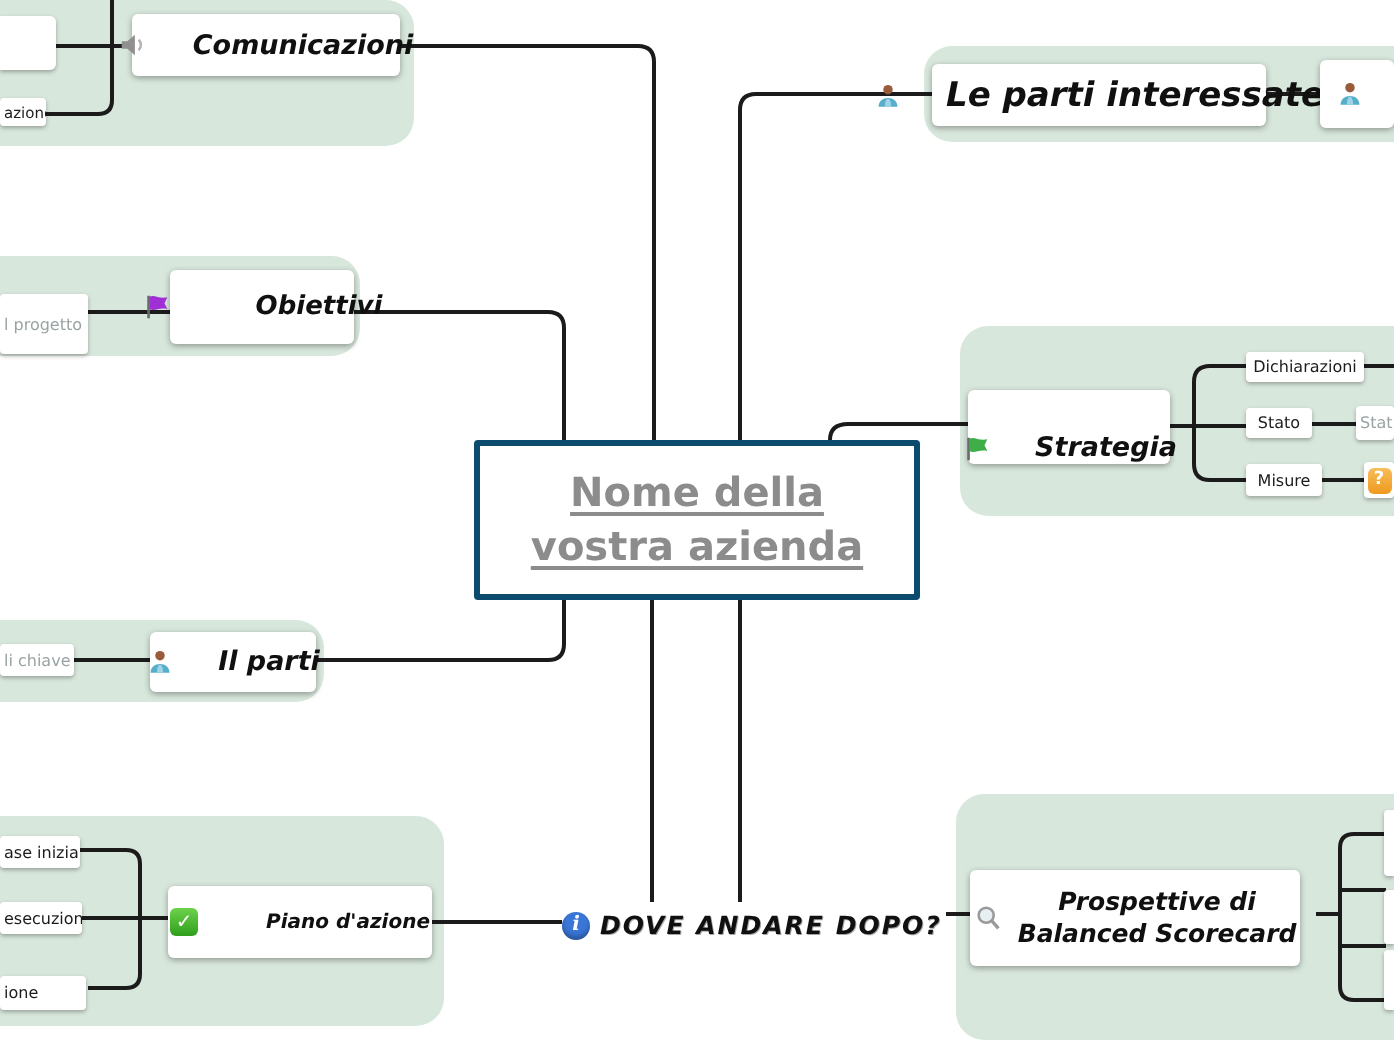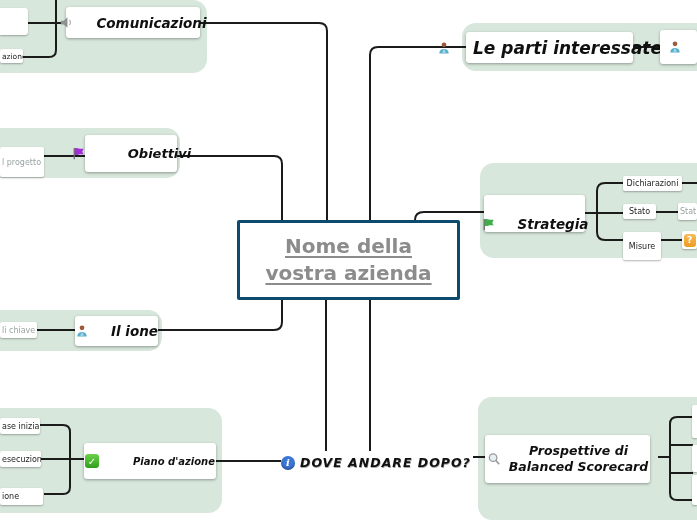--- a/index.html
+++ b/index.html
@@ -109,21 +109,21 @@
     </div>
 
   <div class="node" style="left:75px;top:316px;width:83px;height:30px;">
     <span class="icon">
       <svg width="14" height="14" viewBox="0 0 16 16">
         <circle cx="8" cy="4.4" r="2.7" fill="#9a5b3c"></circle>
         <path d="M2.6 14.2c0-3.4 2.5-5.1 5.4-5.1s5.4 1.7 5.4 5.1z" fill="#56aecb"></path>
         <path d="M6.2 14.2c0-2.8 .8-4.6 1.8-4.6s1.8 1.8 1.8 4.6z" fill="#9fd3e6"></path>
       </svg>
     </span>
-    <span class="tlabel" style="font-size:13.5px;">Il ione</span>
+    <span class="tlabel" style="font-size:13.5px;">Il parti</span>
   </div>
   <div class="sbox muted" style="left:0;top:322px;width:37px;height:16px;">
       <span>li chiave</span>
     </div>
 
   <div class="node" style="left:84px;top:443px;width:132px;height:36px;">
     <span class="icon check-icon">
         <span>✓</span>
       </span>
     <span class="tlabel" style="font-size:10px;margin-left:12px;">Piano d'azione</span>
@@ -177,21 +177,21 @@
   </div>
   <div class="sbox" style="left:623px;top:176px;width:59px;height:15px;justify-content:center;">
       <span>Dichiarazioni</span>
     </div>
   <div class="sbox" style="left:623px;top:204px;width:33px;height:15px;justify-content:center;">
       <span>Stato</span>
     </div>
   <div class="sbox muted" style="left:678px;top:203px;width:19px;height:17px;text-align:right;">
       <span>Stat</span>
     </div>
-  <div class="sbox" style="left:623px;top:232px;width:38px;height:28px;justify-content:center;">
+  <div class="sbox" style="left:623px;top:232px;width:38px;height:16px;justify-content:center;">
       <span>Misure</span>
     </div>
   <div class="sbox" style="left:682px;top:231px;width:15px;height:18px;justify-content:center;">
     <span class="icon q-icon">
         <span>?</span>
       </span>
   </div>
 
   <div class="node" style="left:485px;top:435px;width:165px;height:48px;gap:7px;">
     <span class="icon">

